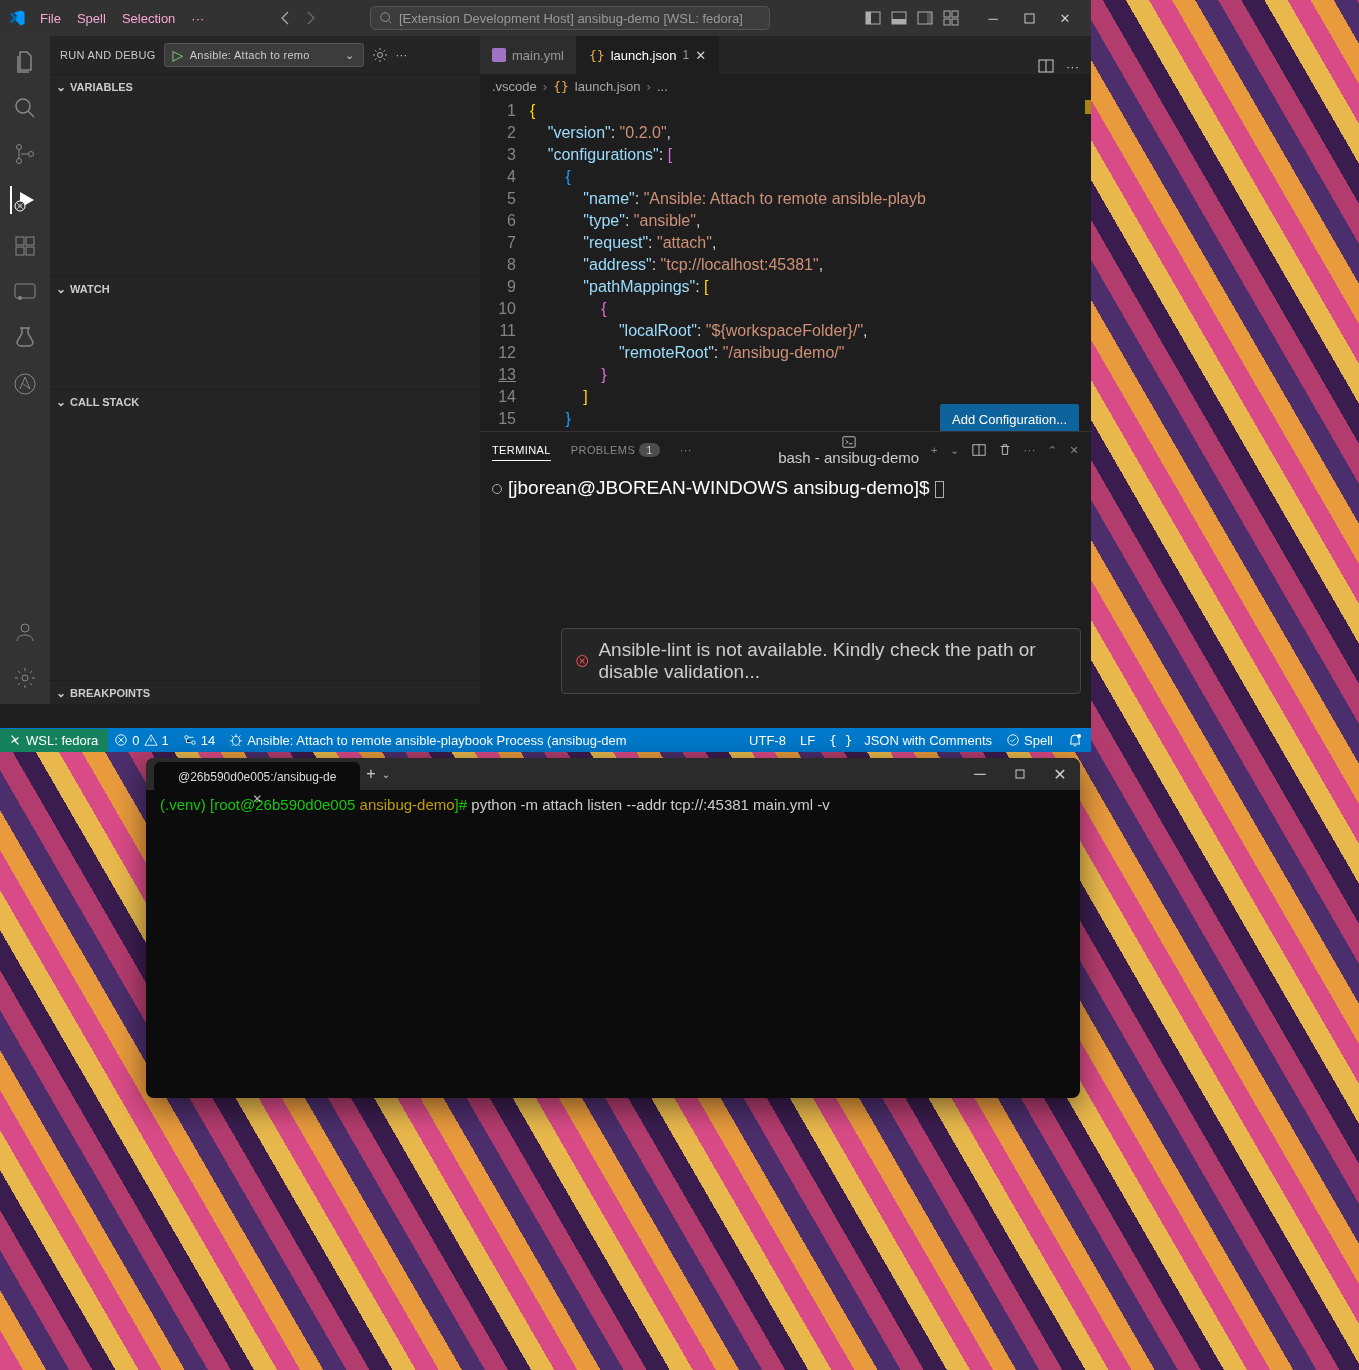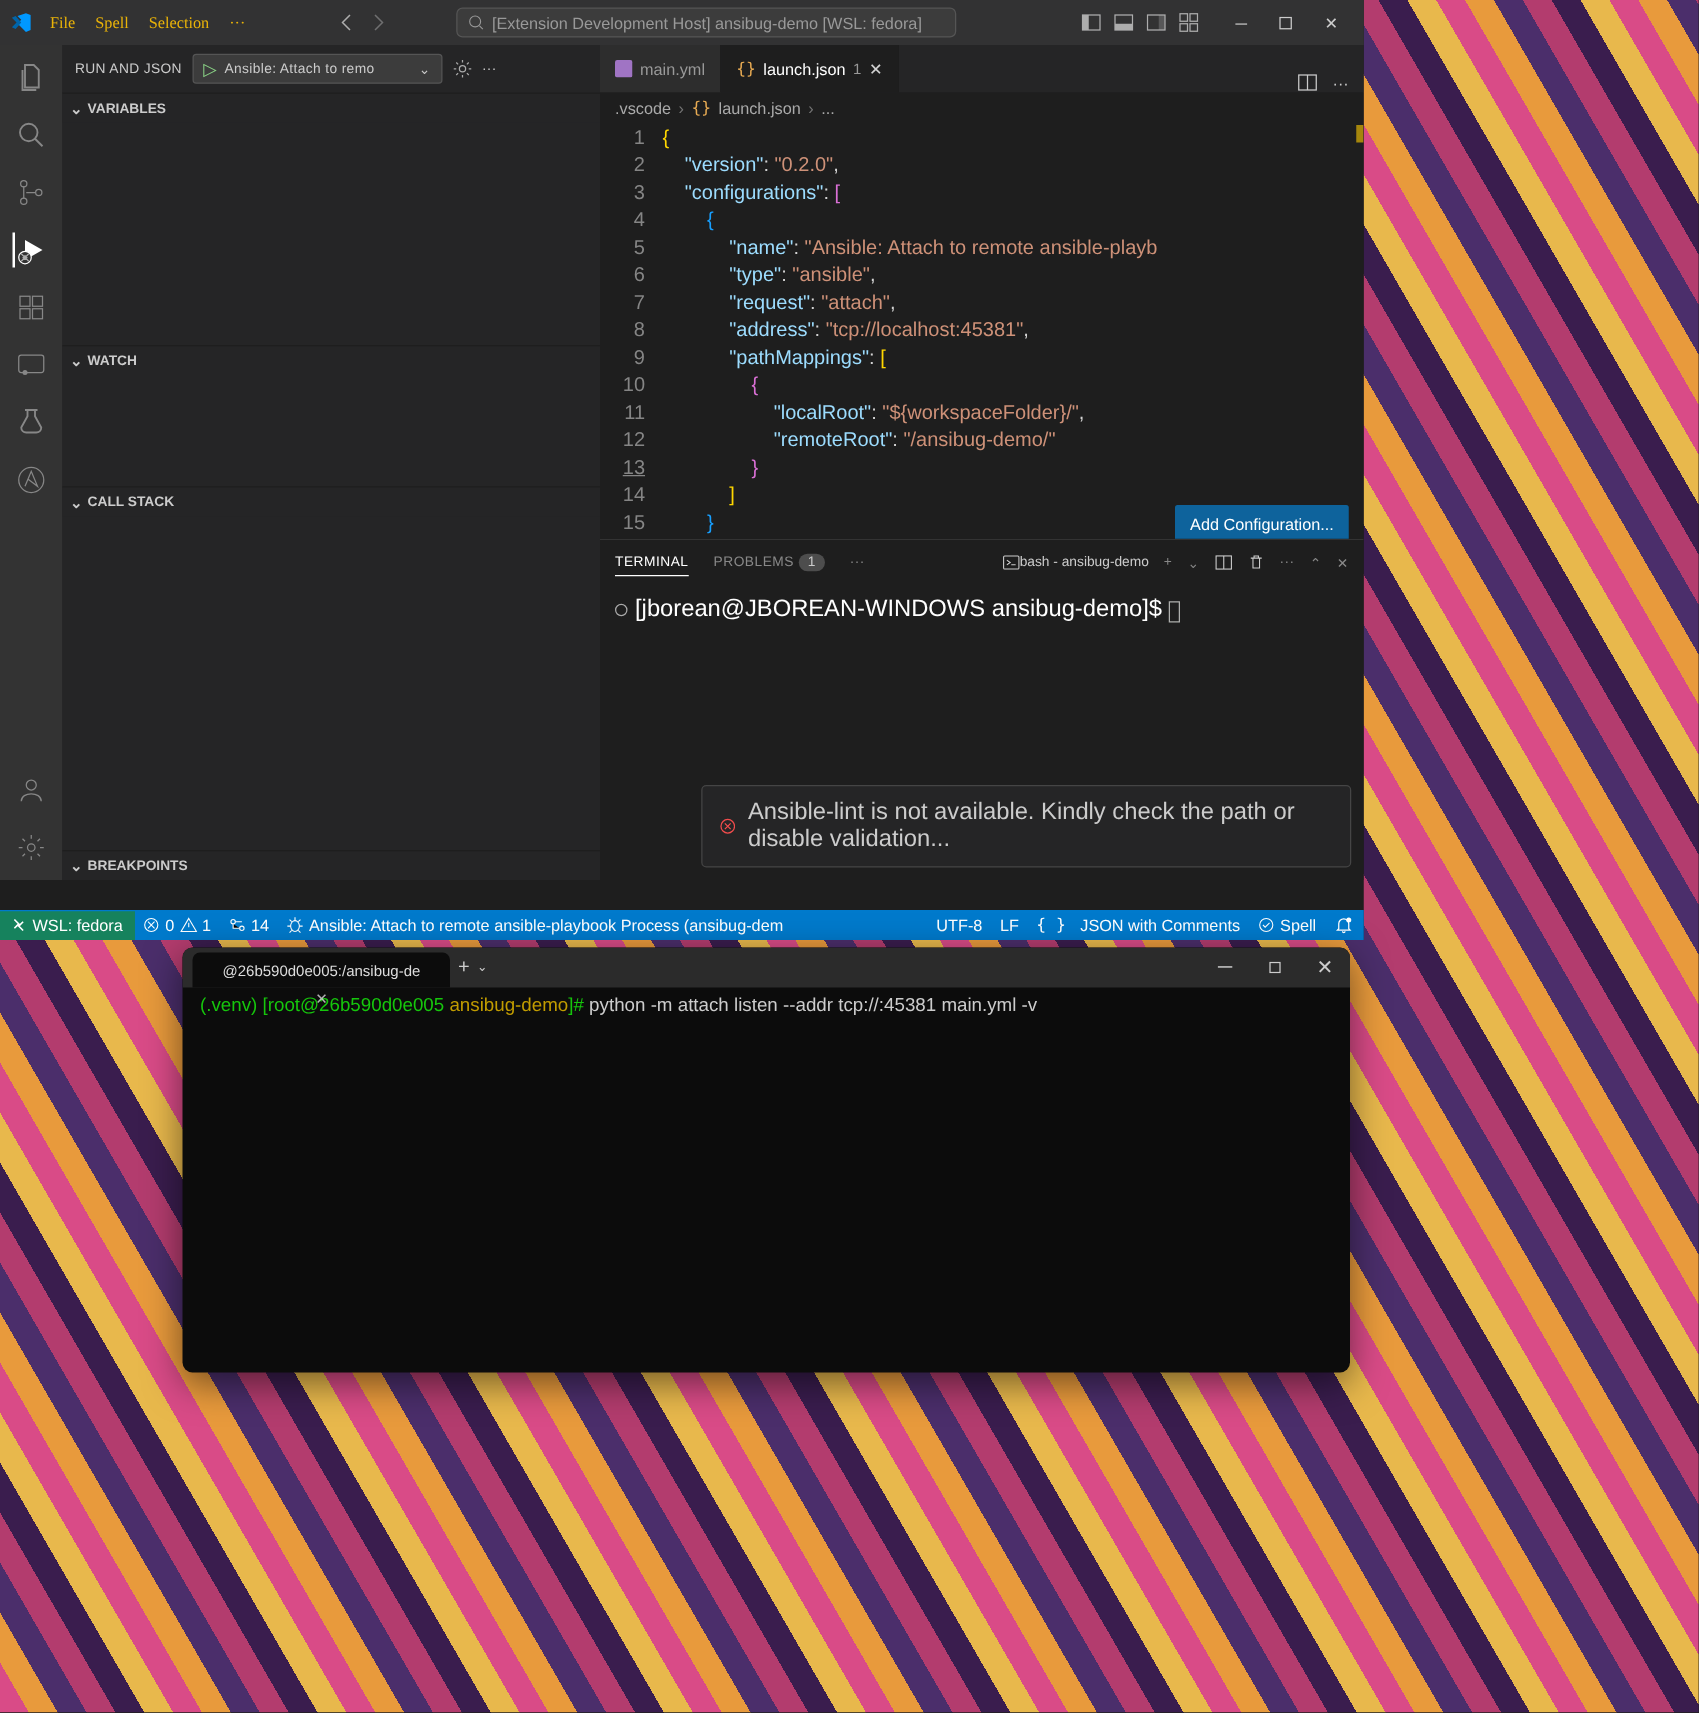--- a/index.html
+++ b/index.html
@@ -8,21 +8,21 @@
 
 .desktop { position:absolute; inset:0; background:
   repeating-linear-gradient(60deg,#d94b87 0 20px,#e89a3c 20px 40px,#4b2e6b 40px 60px,#b33c6e 60px 80px,#3a1d4e 80px 100px,#e8b84c 100px 120px); }
 
 .vscode { position:absolute; top:0; left:0; width:1091px; height:752px; background:#1e1e1e; display:flex; flex-direction:column; color:#ccc; font-size:13px; }
 
 
 .titlebar { height:36px; background:#323233; display:flex; align-items:center; gap:8px; padding:0 8px; }
 .titlebar .logo { width:18px; height:18px; }
 .titlebar .menu { display:flex; gap:4px; }
-.titlebar .menu span { padding:4px 6px; color:#eab308; cursor:default;font-family:Liberation Serif, serif; }
+.titlebar .menu span { padding:4px 6px; color:#f9a8d4; cursor:default; }
 .titlebar .nav { display:flex; gap:8px; margin-left:60px; }
 .titlebar .search { flex:0 0 400px; margin:0 auto; background:#3c3c3c; border:1px solid #555; border-radius:5px; height:24px; display:flex; align-items:center; padding:0 8px; gap:6px; color:#999; }
 .titlebar .right-icons { margin-left:auto; display:flex; gap:10px; align-items:center; }
 .icon-btn { width:16px; height:16px; opacity:.8; }
 .win-btns { display:flex; gap:0; margin-left:6px; }
 .win-btns div { width:36px; height:30px; display:flex; align-items:center; justify-content:center; color:#ccc; }
 
 
 .mainrow { flex:1; display:flex; overflow:hidden; }
 .actbar { width:50px; background:#333; display:flex; flex-direction:column; align-items:center; padding-top:12px; gap:18px; }
@@ -63,21 +63,21 @@
 .l .bb { color:#179fff; } 
 .add-cfg { position:absolute; right:12px; top:306px; background:#0e639c; color:#fff; border:none; padding:8px 12px; font-size:13px; border-radius:2px; }
 .minimap-hl { position:absolute; right:0; top:2px; width:6px; height:14px; background:rgba(255,204,0,.6); }
 
 .panel { height:273px; border-top:1px solid #333; display:flex; flex-direction:column; background:#1e1e1e; }
 .panel-tabs { height:36px; display:flex; align-items:center; padding:0 12px; gap:20px; font-size:11px; letter-spacing:.4px; color:#888; }
 .panel-tabs .pt { padding:4px 0; }
 .panel-tabs .pt.active { color:#fff; border-bottom:1px solid #fff; }
 .panel-tabs .badge { background:#4d4d4d; color:#ccc; border-radius:10px; padding:1px 7px; font-size:11px; margin-left:4px; }
 .panel-tabs .right { margin-left:auto; display:flex; align-items:center; gap:12px; }
-.term-label { display:flex; align-items:center; gap:0; color:#ccc; font-size:11px; letter-spacing:0; }
+.term-label { display:flex; align-items:center; gap:0; color:#ccc; font-size:15px; letter-spacing:0;flex-direction:column; }
 .term-body { flex:1; padding:8px 12px; font-family:Consolas,monospace; font-size:19px; color:#ddd; position:relative; }
 .term-body .prompt { color:#fff; }
 .term-body .cursor { display:inline-block; width:9px; height:17px; border:1px solid #aeafad; vertical-align:text-bottom; }
 .term-body .ring { display:inline-block; width:10px; height:10px; border:1.5px solid #aaa; border-radius:50%; margin-right:6px; vertical-align:middle; }
 .toast { position:absolute; right:10px; bottom:10px; background:#252526; border:1px solid #454545; border-radius:4px; padding:10px 14px; display:flex; align-items:center; gap:10px; color:#ccc; max-width:520px; }
 .toast .xcirc { width:16px; height:16px; color:#f14c4c; }
 
 .status { height:24px; background:#007acc; display:flex; align-items:center; color:#fff; font-size:13px; padding:0 8px; gap:14px;margin-top:24px; }
 .status .item { display:flex; align-items:center; gap:4px; }
 .status .right { margin-left:auto; display:flex; gap:14px; }
@@ -225,21 +225,21 @@
             <svg width="24" height="24" viewBox="0 0 24 24">
               <circle cx="12" cy="12" r="3" stroke="#ccc" fill="none"></circle>
               <path stroke="#ccc" fill="none" d="M12 2v3M12 19v3M2 12h3M19 12h3M5 5l2 2M17 17l2 2M19 5l-2 2M7 17l-2 2"></path>
             </svg>
           </div>
       </div>
     </div>
 
     <div class="sidebar">
       <div class="side-head">
-        <span style="font-size:11px;">RUN AND JSON</span>
+        <span style="font-size:11px;">RUN AND DEBUG</span>
         <div class="config-select">
           <span class="play-btn">▷</span>
           <span>Ansible: Attach to remo</span>
           <span style="margin-left:auto">⌄</span>
         </div>
         <svg class="icon-btn gear" width="16" height="16" viewBox="0 0 16 16">
             <circle cx="8" cy="8" r="2.5" stroke="#ccc" fill="none"></circle>
             <path stroke="#ccc" d="M8 1v2M8 13v2M1 8h2M13 8h2M3 3l1.5 1.5M11.5 11.5L13 13M13 3l-1.5 1.5M4.5 11.5L3 13"></path>
           </svg>
         <span>···</span>

